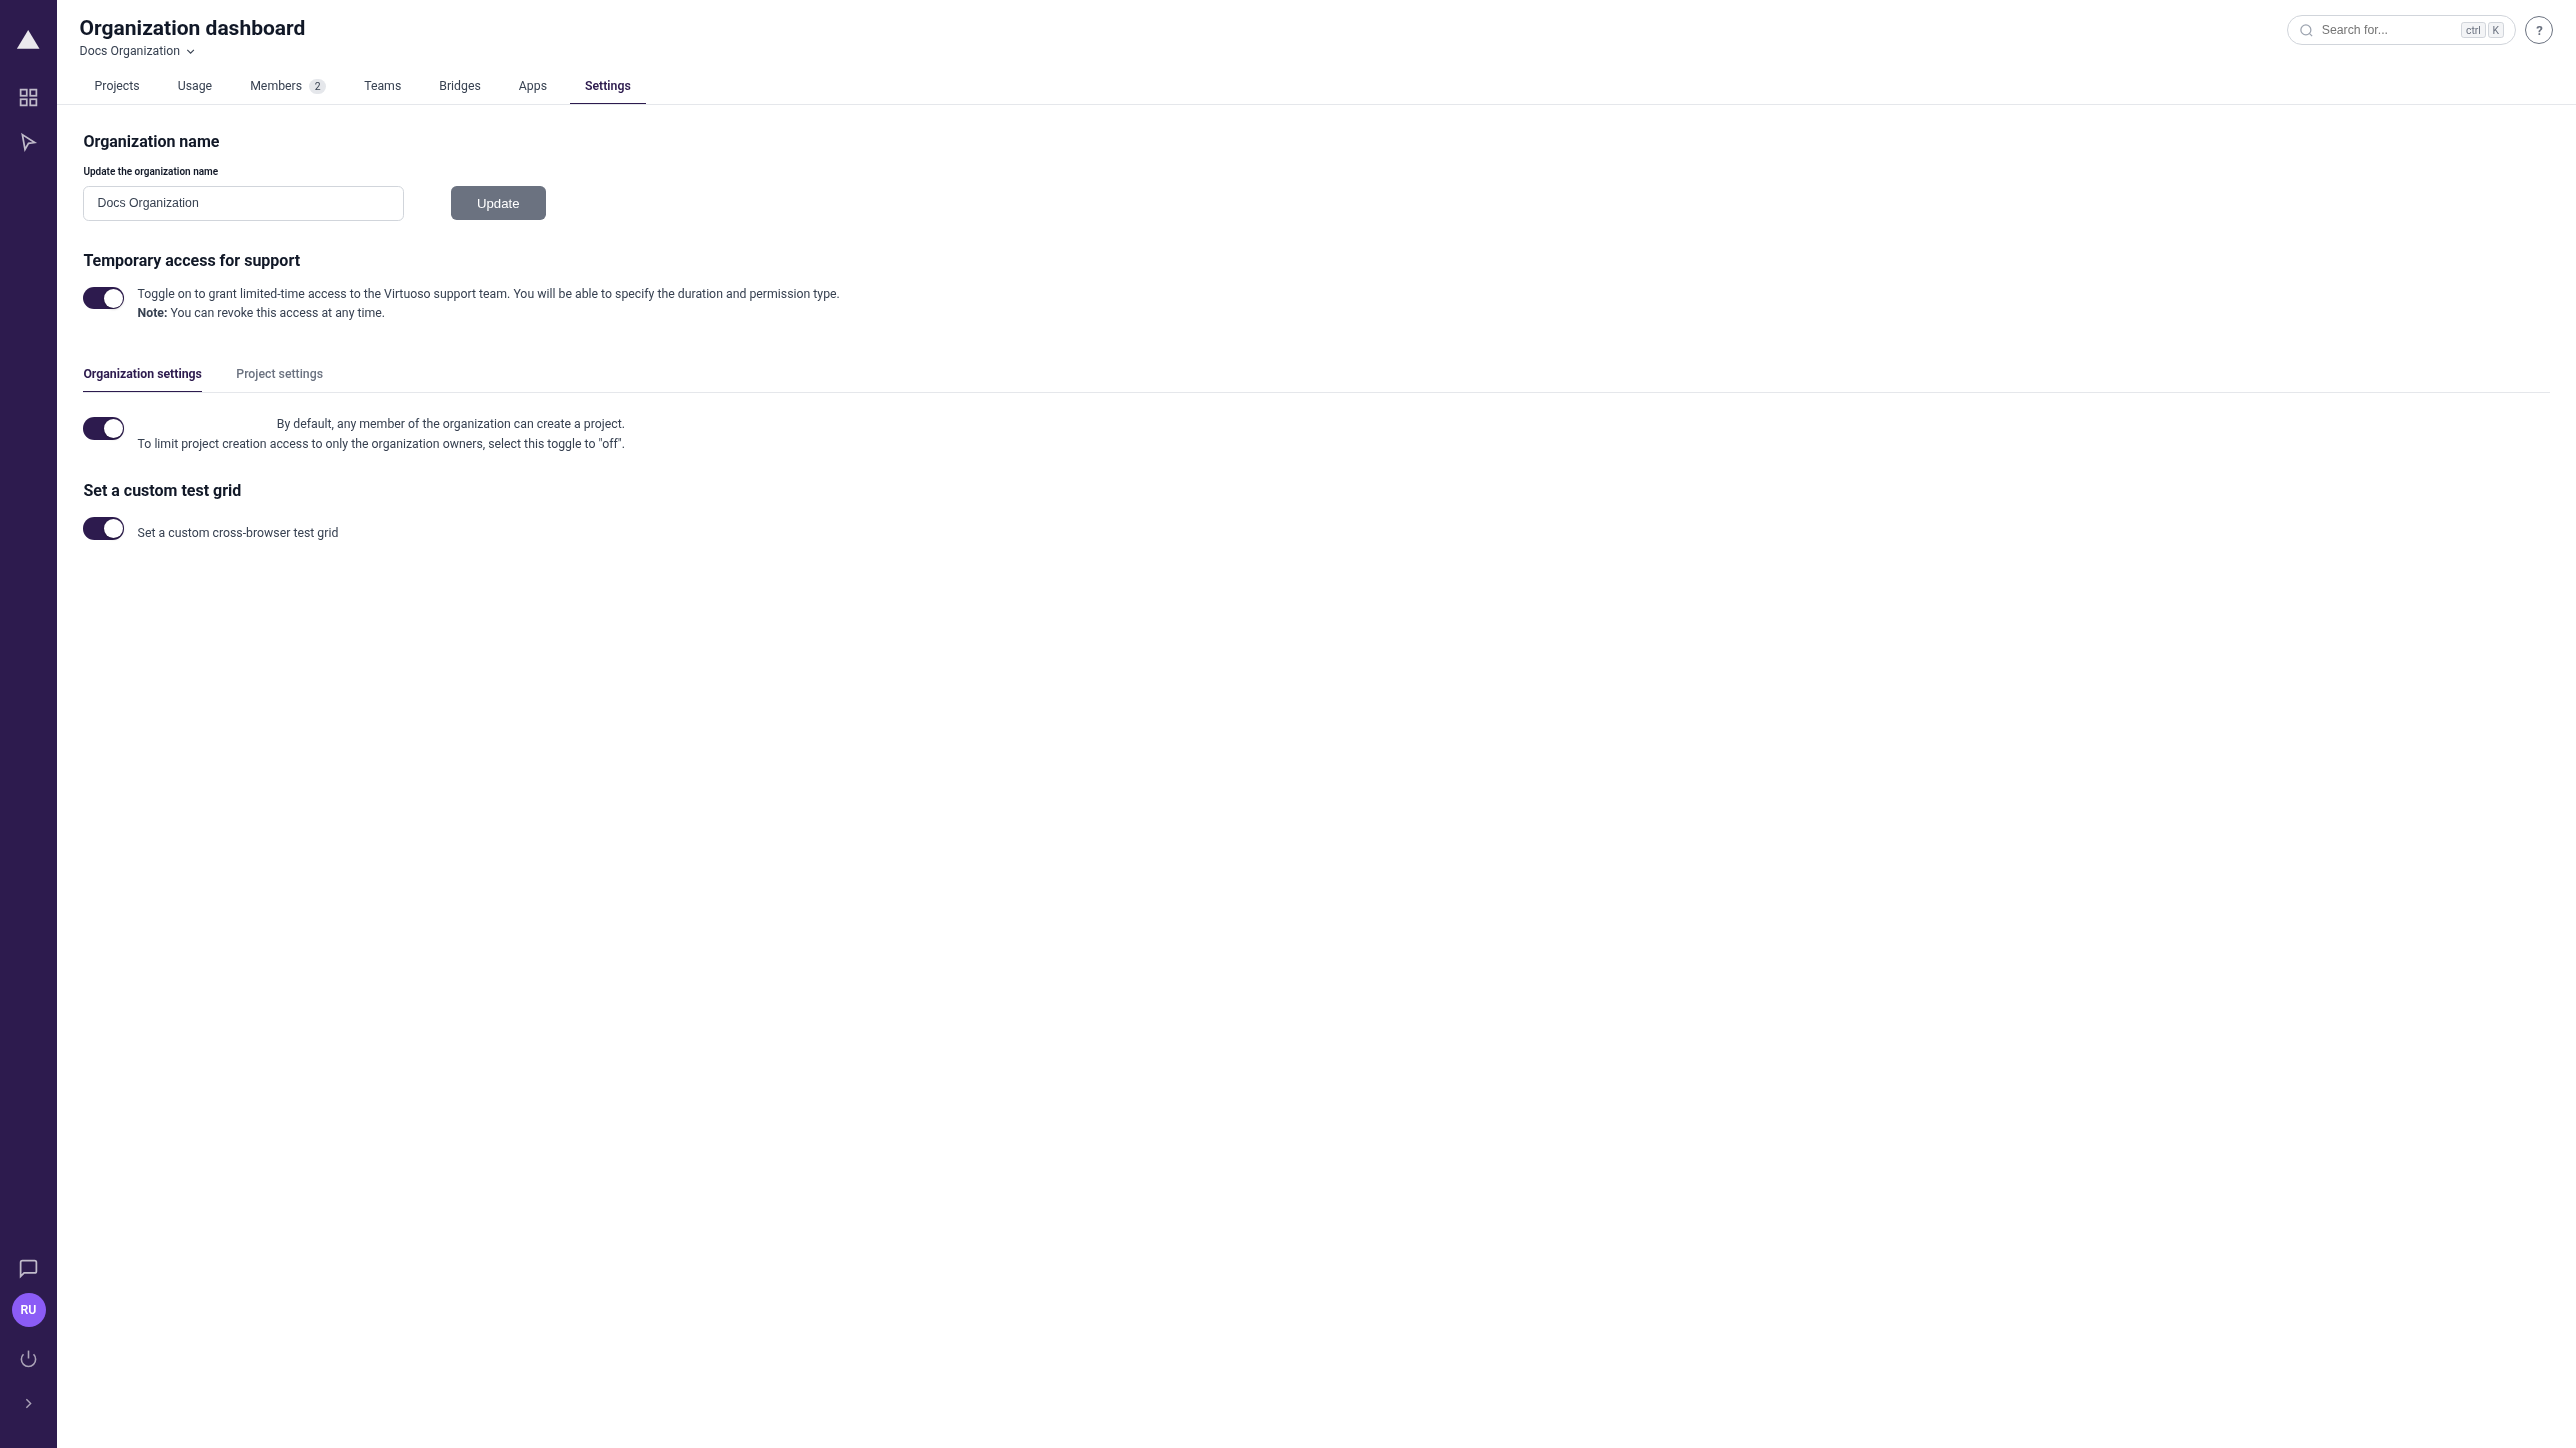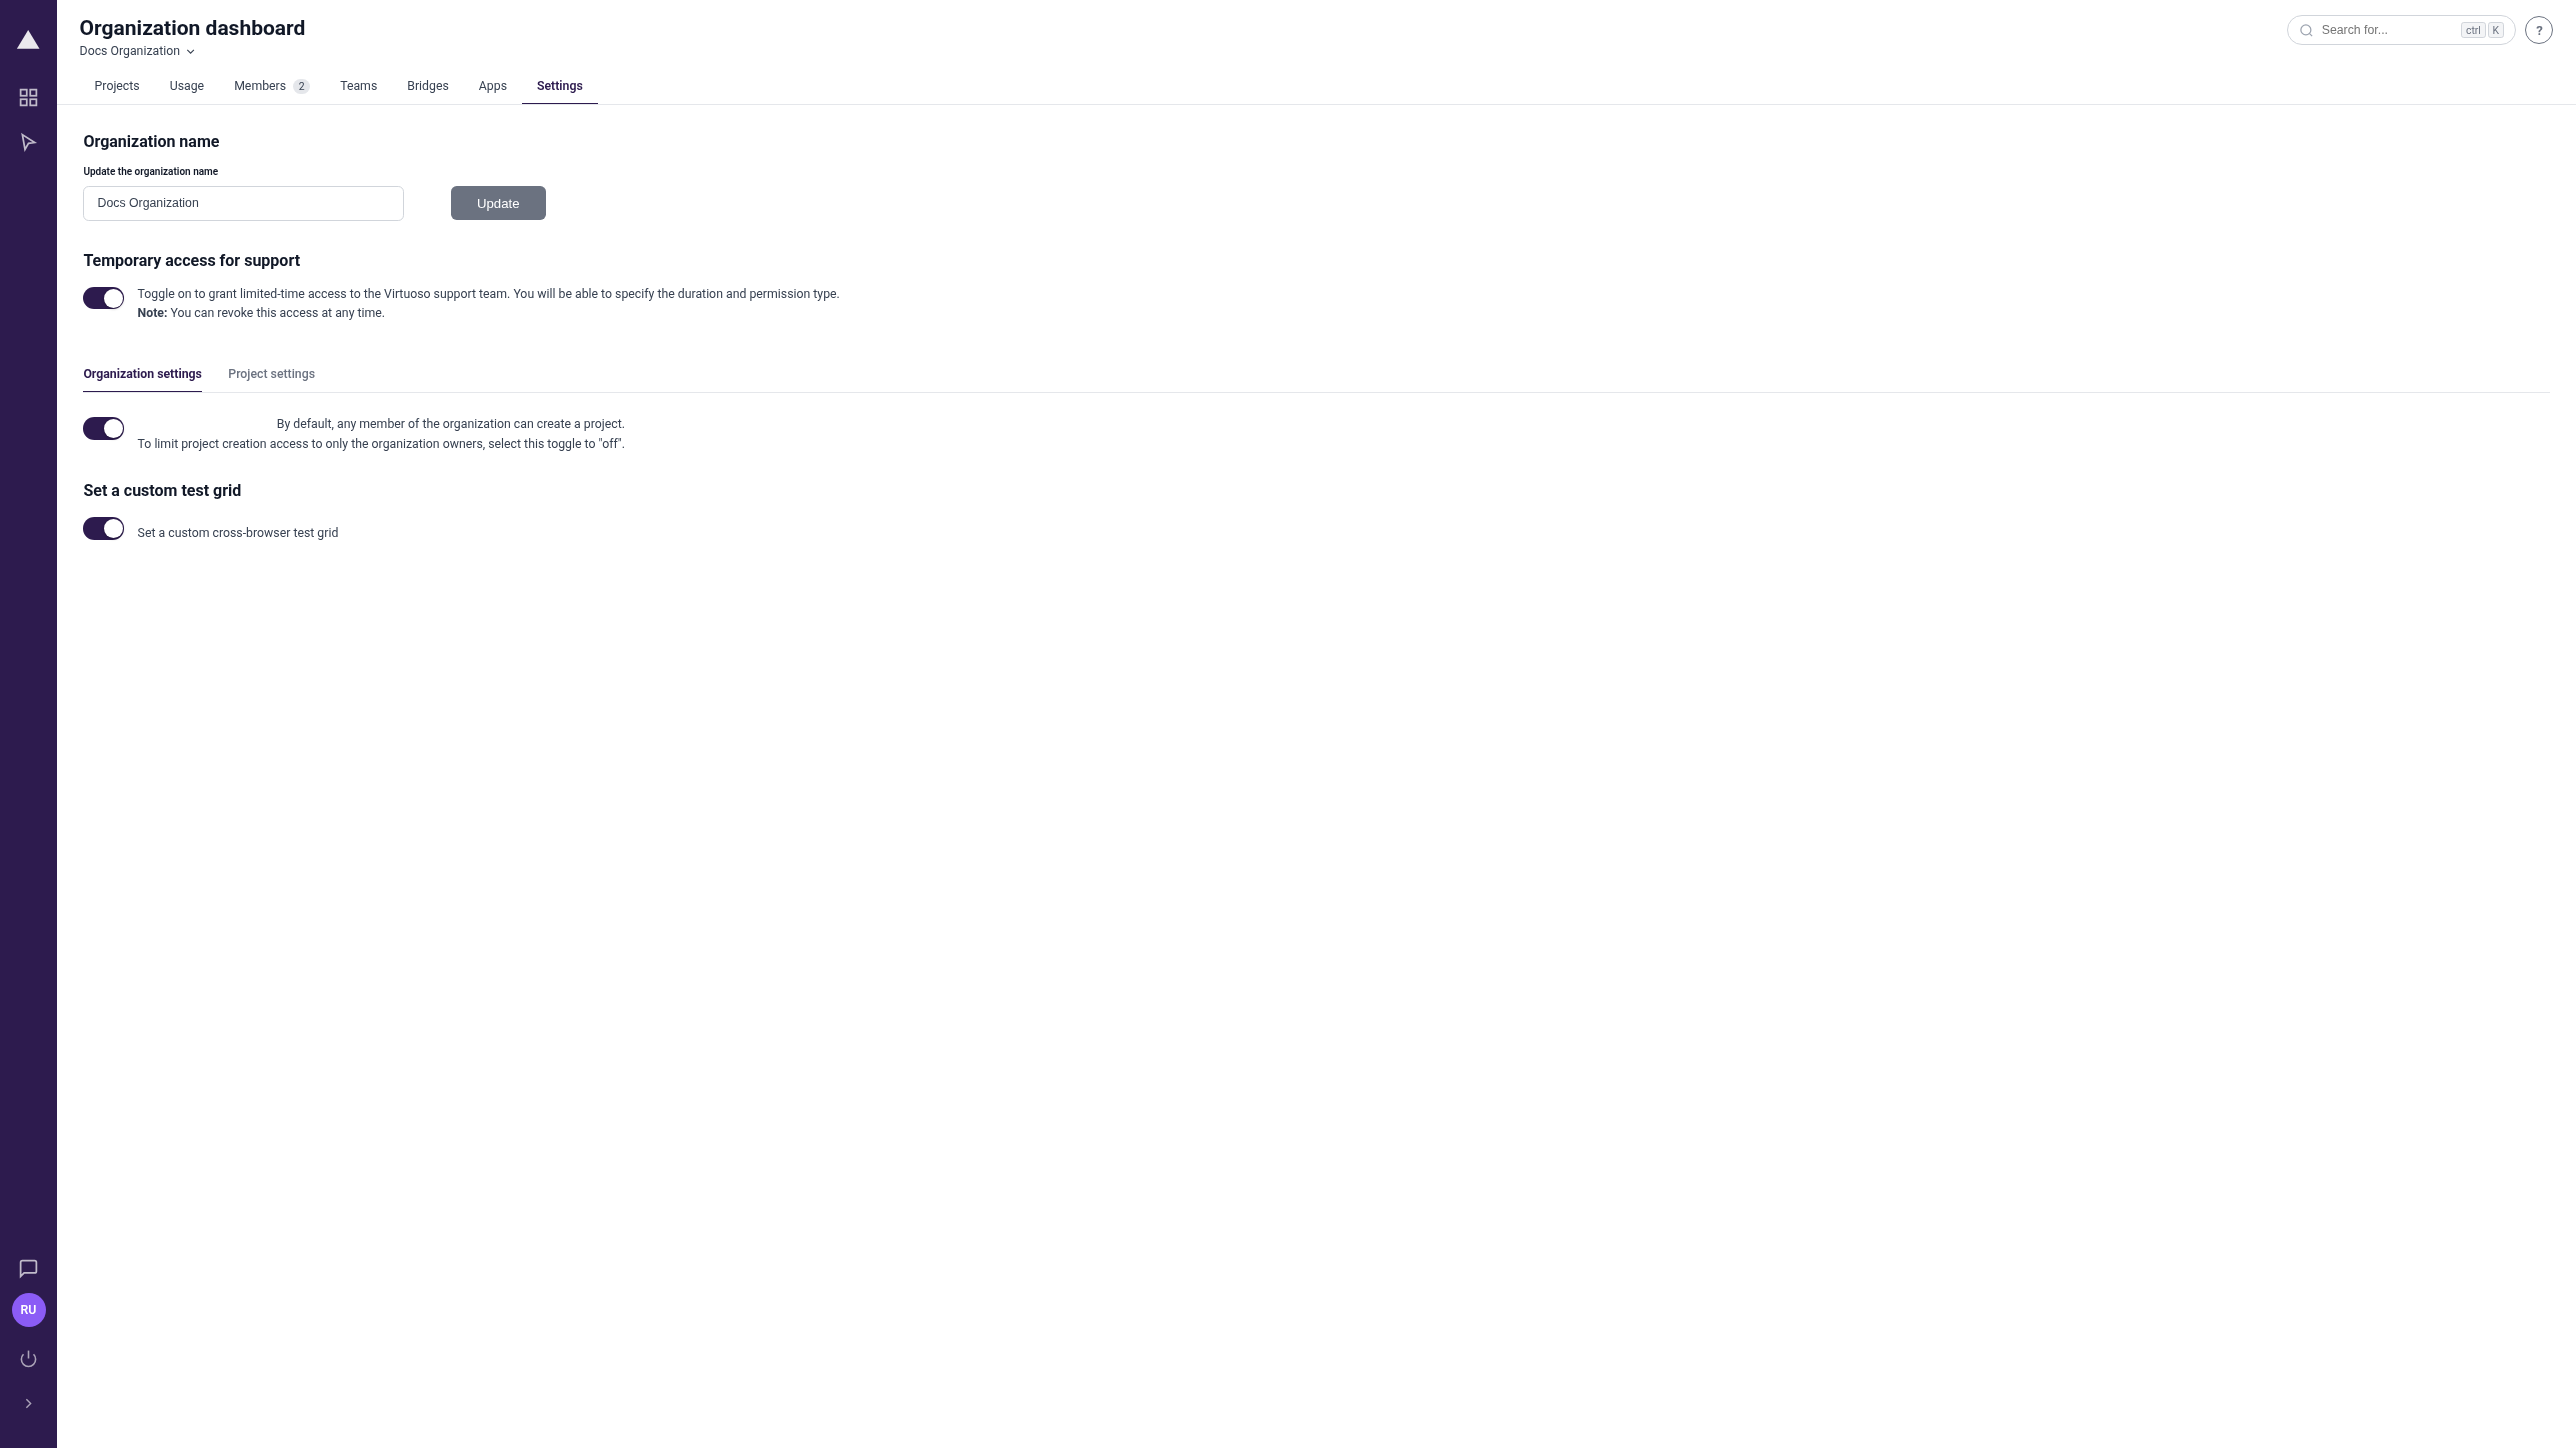--- a/index.html
+++ b/index.html
@@ -136,21 +136,21 @@
       border: 1.9px solid #6b7280;
       display: flex; align-items: center; justify-content: center;
       color: #6b7280;
       font-size: 13.2px; font-weight: 700;
       cursor: pointer;
     }
 
     
     .tabs {
       display: flex;
-      gap: 0;
+      gap: 8px;
     }
     .tab {
       padding: 9.4px 15px;
       font-size: 12.3px;
       color: #374151;
       cursor: pointer;
       border-bottom: 1.9px solid transparent;
       white-space: nowrap;
       user-select: none;
     }
@@ -259,21 +259,21 @@
       border-radius: 50%;
       background: white;
       transition: transform 0.2s;
       box-shadow: 0 0.9px 2.8px rgba(0,0,0,0.3);
     }
     .toggle-track.on .toggle-thumb { transform: translateX(19px); }
 
     
     .settings-tabs {
       display: flex;
-      gap: 0;
+      gap: 8px;
       border-bottom: 0.9px solid #e5e7eb;
       margin-bottom: 22.6px;
     }
     .settings-tab {
       padding: 9.4px 0;
       margin-right: 26.4px;
       font-size: 12.3px;
       color: #6b7280;
       cursor: pointer;
       border-bottom: 1.9px solid transparent;

